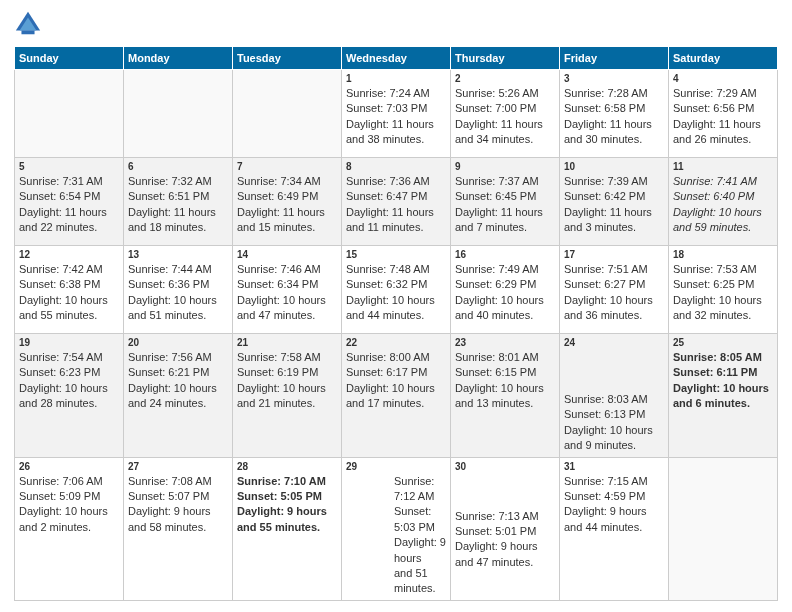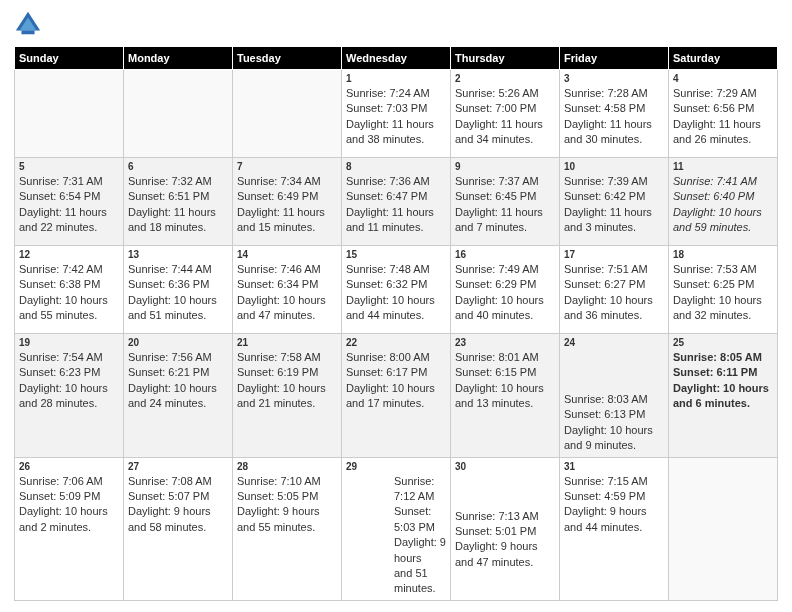--- a/index.html
+++ b/index.html
@@ -57,21 +57,21 @@
     .calendar-subtitle {
       font-size: 14px;
       color: #555;
     }
     .calendar-table {
       width: 100%;
       border-collapse: collapse;
       table-layout: fixed;
     }
     .calendar-table thead tr th {
-      background: #000000;
+      background: #0369a1;
       color: #fff;
       font-size: 11px;
       font-weight: bold;
       padding: 5px 4px;
       text-align: left;
       border: 1px solid #fff;
     }
     .calendar-table tbody tr td {
       border: 1px solid #ccc;
       vertical-align: top;
@@ -148,21 +148,21 @@
           <td>
             <span class="day-number">2</span>
             <div class="day-info" style="white-space: pre-line;">Sunrise: 5:26 AM
 Sunset: 7:00 PM
 Daylight: 11 hours
 and 34 minutes.</div>
           </td>
           <td>
             <span class="day-number">3</span>
             <div class="day-info" style="white-space: pre-line;">Sunrise: 7:28 AM
-Sunset: 4:58 PM
+Sunset: 6:58 PM
 Daylight: 11 hours
 and 30 minutes.</div>
           </td>
           <td>
             <span class="day-number">4</span>
             <div class="day-info" style="white-space: pre-line;">Sunrise: 7:29 AM
 Sunset: 6:56 PM
 Daylight: 11 hours
 and 26 minutes.</div>
           </td>
@@ -330,21 +330,21 @@
           </td>
           <td>
             <span class="day-number">27</span>
             <div class="day-info" style="white-space: pre-line;">Sunrise: 7:08 AM
 Sunset: 5:07 PM
 Daylight: 9 hours
 and 58 minutes.</div>
           </td>
           <td>
             <span class="day-number">28</span>
-            <div class="day-info" style="white-space: pre-line;">Sunrise: 7:10 AM
+            <div class="day-info" style="white-space: pre-line; font-weight: bold;">Sunrise: 7:10 AM
 Sunset: 5:05 PM
 Daylight: 9 hours
 and 55 minutes.</div>
           </td>
           <td>
             <span class="day-number">29</span>
             <div class="day-info" style="white-space: pre-line; margin-left: 48px;">Sunrise: 7:12 AM
 Sunset: 5:03 PM
 Daylight: 9 hours
 and 51 minutes.</div>

